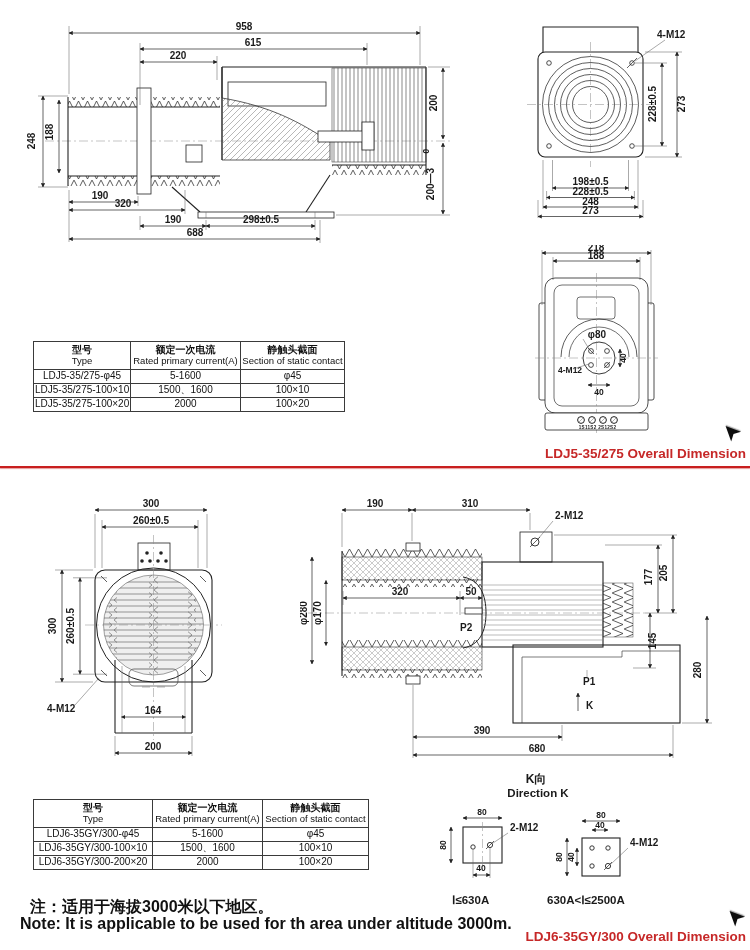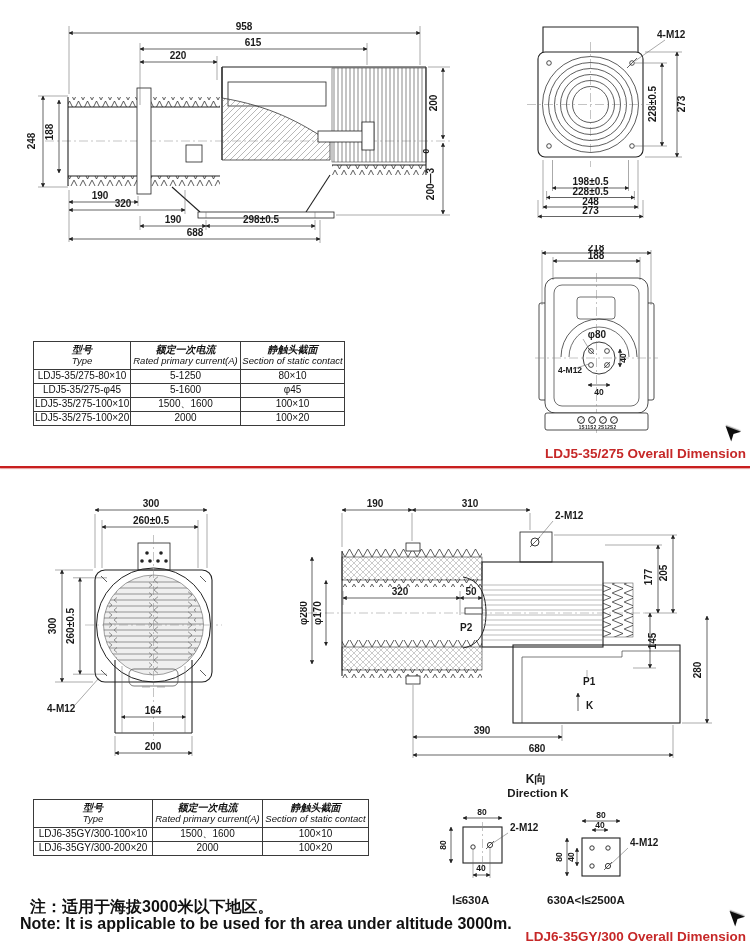--- a/index.html
+++ b/index.html
@@ -16,21 +16,21 @@
   .ext{stroke:#555;stroke-width:.5;}
   .cl{stroke:#888;stroke-width:.5;stroke-dasharray:9 3 2 3;}
   .win{stroke:#666;stroke-width:.5;}
   .red-title{color:#c62828;font-weight:bold;font-size:13.5px;white-space:nowrap;}
   .divider{left:0;right:0;top:466px;height:2px;background:#c81f1f;box-shadow:0 1px 1px rgba(200,30,30,.45);}
   .cursor{font-size:22px;color:#0d0d0d;transform:rotate(-135deg);line-height:1;
           text-shadow:1px 1px 1px rgba(0,0,0,.35);}
   table.spec{border-collapse:collapse;table-layout:fixed;}
   table.spec td,table.spec th{border:1px solid #3a3a3a;text-align:center;padding:0 1px;
      font-size:10px;line-height:1.05;height:13px;overflow:hidden;white-space:nowrap;}
-  table.spec th{font-weight:bold;height:27px;font-style:italic;}
+  table.spec th{font-weight:bold;height:27px;}
   table.spec th .en{font-weight:normal;display:block;font-size:9.5px;}
   table.spec th .zh{display:block;font-size:10px;}
   .note{font-weight:bold;font-size:16px;white-space:nowrap;}
 </style>
 </head>
 <body>
 
 <svg class="abs" style="left:20px;top:10px" width="445" height="240" viewBox="0 0 445 240">
   <defs>
     <marker id="aA" viewBox="0 0 10 10" refX="9" refY="5" markerWidth="6" markerHeight="6" orient="auto-start-reverse">
@@ -251,25 +251,20 @@
         </th>
     <th>
           <span class="zh">额定一次电流</span>
           <span class="en">Rated primary current(A)</span>
         </th>
     <th>
           <span class="zh">静触头截面</span>
           <span class="en">Section of static contact</span>
         </th>
   </tr>
-  <tr>
-        <td>LDJ5-35/275-80×10</td>
-        <td>5-1250</td>
-        <td>80×10</td>
-      </tr>
   <tr>
         <td>LDJ5-35/275-φ45</td>
         <td>5-1600</td>
         <td>φ45</td>
       </tr>
   <tr>
         <td>LDJ5-35/275-100×10</td>
         <td>1500、1600</td>
         <td>100×10</td>
       </tr>
@@ -544,20 +539,25 @@
     <th>
           <span class="zh">额定一次电流</span>
           <span class="en">Rated primary current(A)</span>
         </th>
     <th>
           <span class="zh">静触头截面</span>
           <span class="en">Section of static contact</span>
         </th>
   </tr>
   <tr>
+        <td>LDJ6-35GY/300-φ45</td>
+        <td>5-1600</td>
+        <td>φ45</td>
+      </tr>
+  <tr>
         <td>LDJ6-35GY/300-100×10</td>
         <td>1500、1600</td>
         <td>100×10</td>
       </tr>
   <tr>
         <td>LDJ6-35GY/300-200×20</td>
         <td>2000</td>
         <td>100×20</td>
       </tr>
 </tbody>

